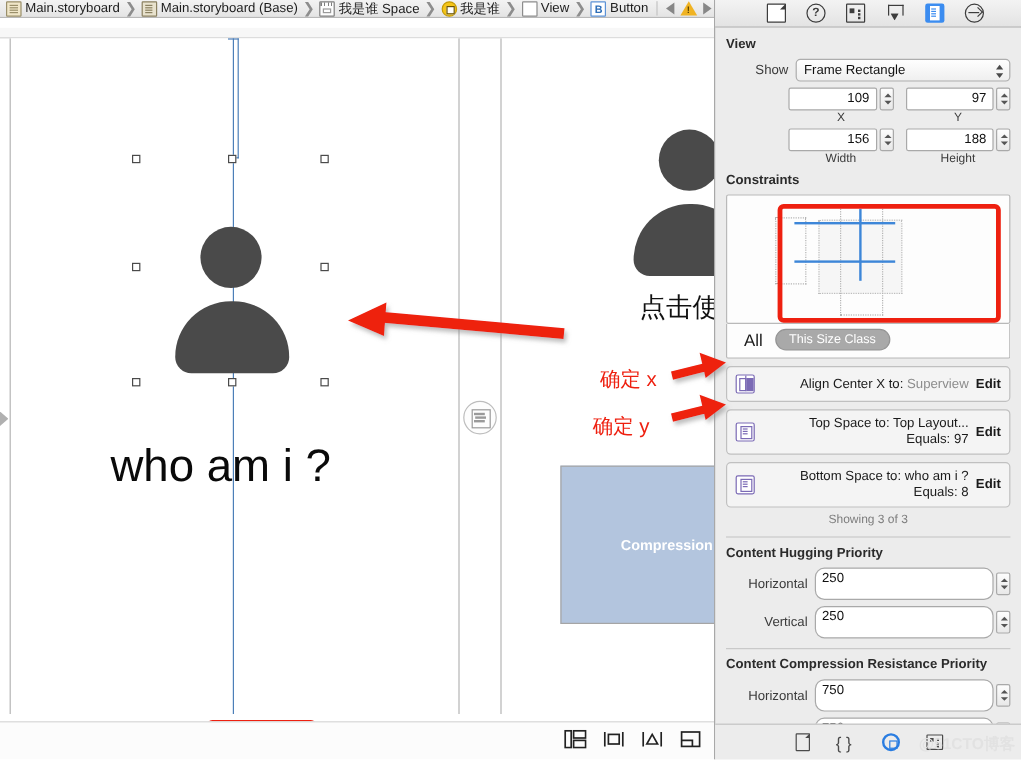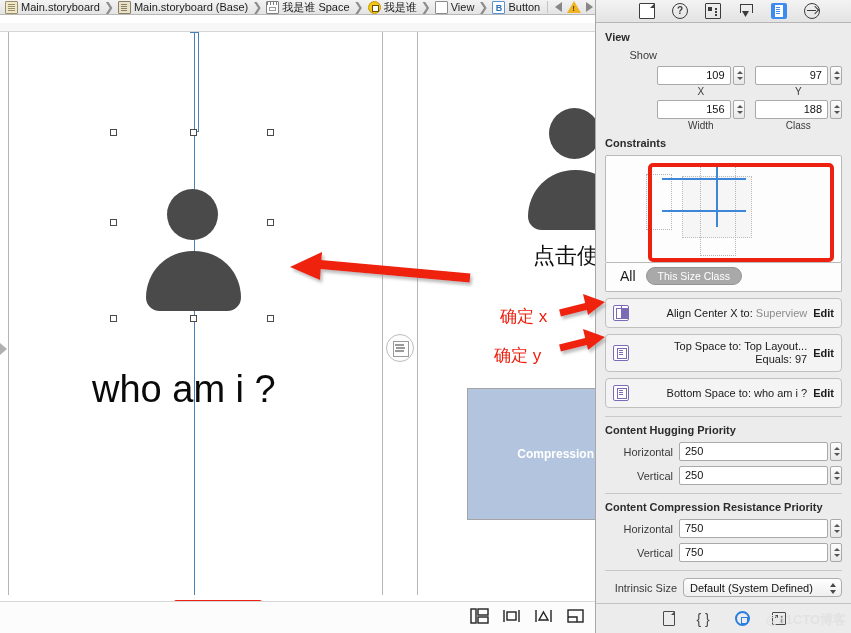--- a/index.html
+++ b/index.html
@@ -256,21 +256,21 @@
   .cons-text { flex:1; text-align:right; padding-right:6px; line-height:13px; }
   .cons-l1 { font-size:11px; color:#1a1a1a; }
   .cons-l1 .val { color:#8c8c8c; }
   .cons-l1 .valdark { color:#1a1a1a; }
   .cons-edit { font-size:11px; font-weight:bold; color:#1a1a1a; }
   .showing { text-align:center; font-size:10px; color:#7d7d7d; margin-top:5px; }
 
   .divider { height:1px; background:#c9c9c9; margin:8px 0 7px 0; }
 
   .combo {
-    flex:1; height:19px; background:#fff; border:1px solid #a9a9a9; border-radius:2px;
+    flex:1; height:27px; background:#fff; border:1px solid #a9a9a9; border-radius:8px;
     font-size:11px; color:#111; line-height:17px; padding-left:5px; position:relative;
   }
 
   .insp-footer {
     position:absolute; left:0; bottom:0; width:256px; height:30px;
     background:#ececec; border-top:1px solid #c2c2c2;
     display:flex; align-items:center; justify-content:center; gap:22px;
   }
   .ft-ic { width:16px; height:16px; position:relative; }
   .ft-doc { border:1.3px solid #4a4a4a; border-radius:1px; width:12px; height:15px; }
@@ -411,20 +411,24 @@
       <span class="insp-tab tab-attr"></span>
       <span class="insp-tab tab-size sel"></span>
       <span class="insp-tab tab-conn"></span>
     </div>
 
     <div class="insp-body">
       <div class="sec-title">View</div>
 
       <div class="row">
         <span class="row-label" style="width:52px">Show</span>
+        <span class="popup">
+          <span>Frame Rectangle</span>
+          <span class="arrows"></span>
+        </span>
       </div>
 
       <div class="numfields" style="margin-left:52px;margin-bottom:3px;">
         <div class="numgroup">
           <div class="numrow">
             <span class="numfield">109</span>
             <span class="stepper"></span>
           </div>
           <div class="numcap">X</div>
         </div>
@@ -443,21 +447,21 @@
             <span class="numfield">156</span>
             <span class="stepper"></span>
           </div>
           <div class="numcap">Width</div>
         </div>
         <div class="numgroup">
           <div class="numrow">
             <span class="numfield">188</span>
             <span class="stepper"></span>
           </div>
-          <div class="numcap">Class</div>
+          <div class="numcap">Height</div>
         </div>
       </div>
 
       <div class="sec-title" style="margin-top:4px">Constraints</div>
 
       <div style="position:relative">
         <div class="constraint-box">
           <div class="cb-inner">
             <div class="cb-dash" style="left:0px;top:4px;width:26px;height:56px;"></div>
             <div class="cb-rect"></div>
@@ -493,24 +497,27 @@
             <span class="valdark">97</span></div>
         </span>
         <span class="cons-edit">Edit</span>
       </div>
 
       <div class="cons-card">
         <span class="cons-ic space"></span>
         <span class="cons-text">
           <div class="cons-l1"><span>Bottom Space to:</span>
             <span class="valdark">who am i ?</span></div>
+          <div class="cons-l1"><span>Equals:</span>
+            <span class="valdark">8</span></div>
         </span>
         <span class="cons-edit">Edit</span>
       </div>
 
+      <div class="showing">Showing 3 of 3</div>
 
       <div class="divider"></div>
 
       <div class="sec-title">Content Hugging Priority</div>
       <div class="row">
         <span class="row-label" style="width:68px">Horizontal</span>
         <span class="combo">250</span>
         <span class="stepper"></span>
       </div>
       <div class="row">

